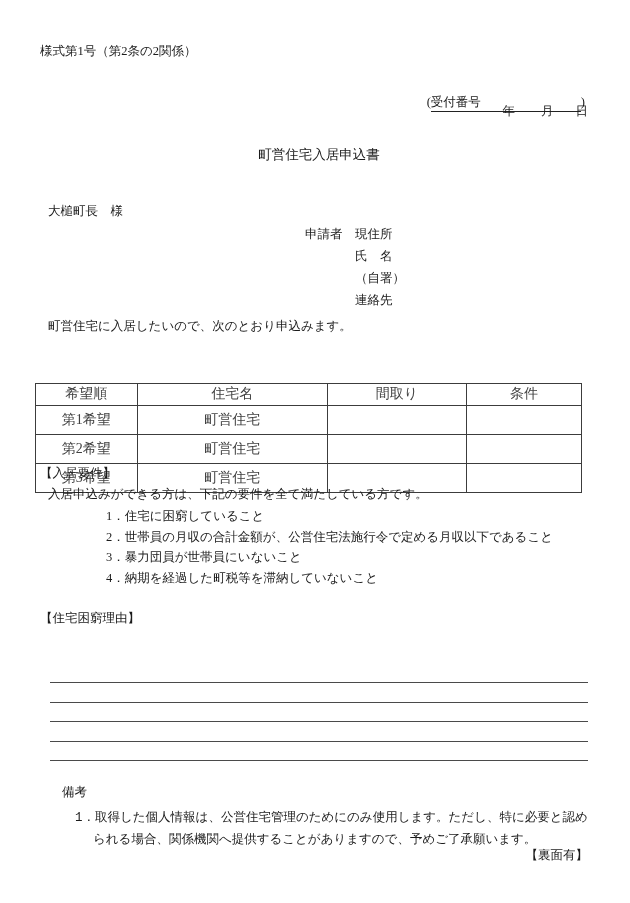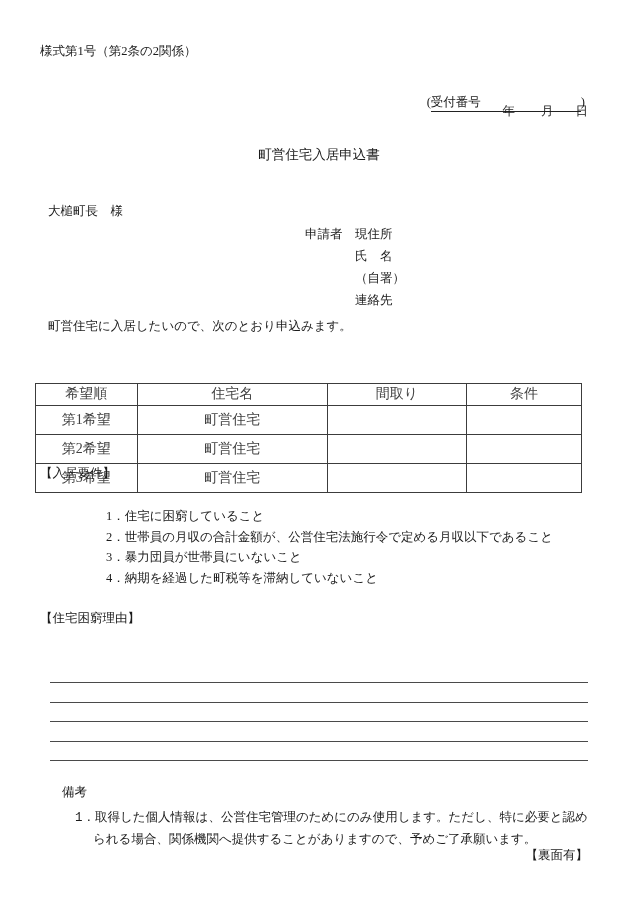--- a/index.html
+++ b/index.html
@@ -156,20 +156,21 @@
       <tr>
         <td>第3希望</td>
         <td>町営住宅</td>
         <td></td>
         <td></td>
       </tr>
     </tbody>
   </table>
 
   <div class="abs req-heading">【入居要件】</div>
+  <div class="abs req-lead">入居申込みができる方は、下記の要件を全て満たしている方です。</div>
   <div class="abs req-items">
     <div>1．住宅に困窮していること</div>
     <div>2．世帯員の月収の合計金額が、公営住宅法施行令で定める月収以下であること</div>
     <div>3．暴力団員が世帯員にいないこと</div>
     <div>4．納期を経過した町税等を滞納していないこと</div>
   </div>
 
   <div class="abs reason-heading">【住宅困窮理由】</div>
 
   <div class="abs write-lines">

